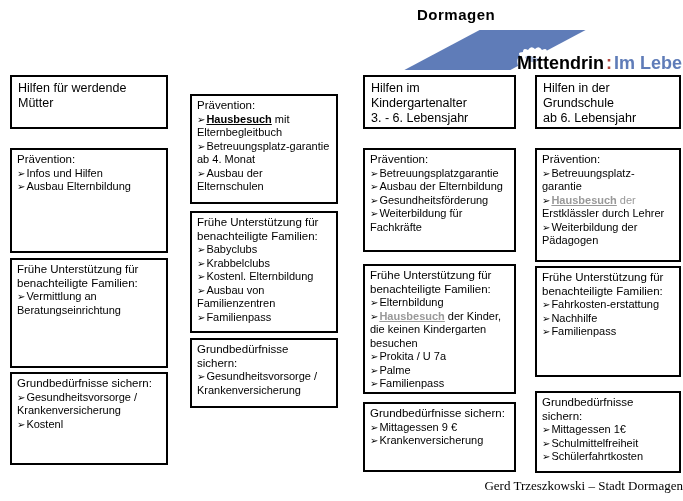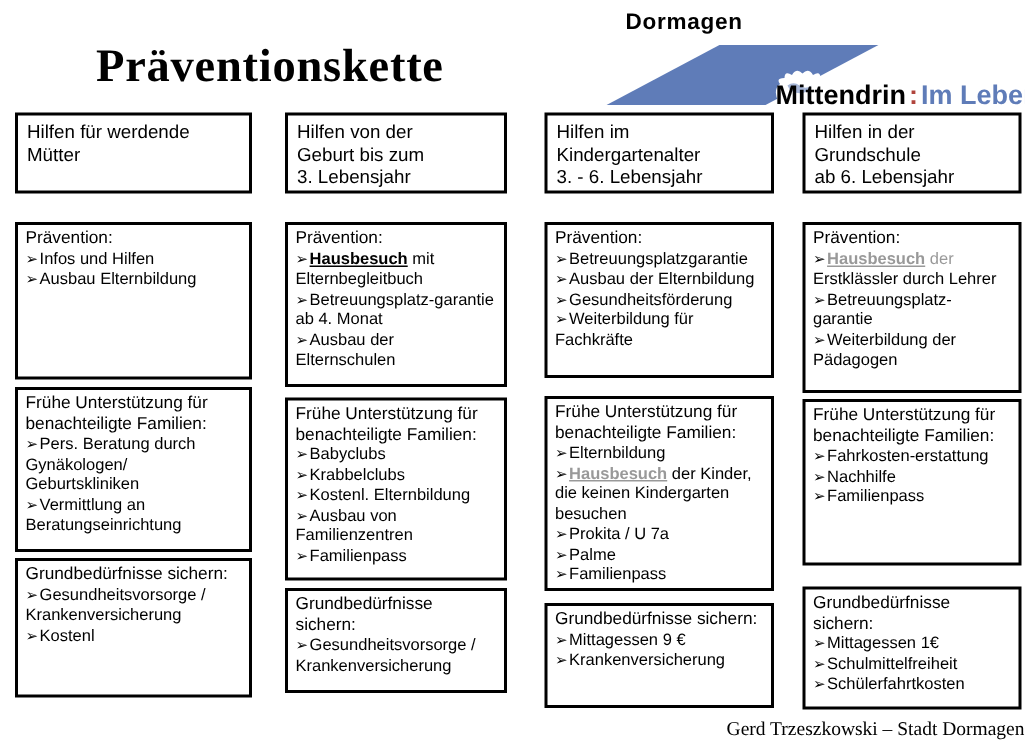--- a/index.html
+++ b/index.html
@@ -43,54 +43,49 @@
   .c4 .b0{height:114px;margin-top:19px;} .c4 .b1{height:111px;margin-top:4px;}  .c4 .b2{height:82px;margin-top:14px;}
 
   .footer{position:absolute;left:0;right:0;top:478px;text-align:right;
           font-family:"Liberation Serif",serif;font-size:13px;}
 </style>
 </head>
 <body>
 
 <div class="slide">
 
-  <h1 class="title">Präventionskette</h1>
 
   <div class="logo-city">Dormagen</div>
   <div class="logo-shape"></div>
   <svg class="logo-crest" viewBox="0 0 48 27">
     <path fill="#ffffff" d="M8 24 Q4 16 9 12 Q6 8 12 8 Q12 3 17 6 Q20 1 24 5 Q28 1 31 6 Q36 3 36 8 Q43 8 40 13 Q46 15 41 19 Q44 24 37 23 Q35 27 29 24 Q24 28 19 24 Q13 27 8 24 Z"></path>
     <path fill="var(--logo_blue,#5f7cb8)" d="M14 13 Q18 10 22 13 Q26 16 30 13 Q27 19 21 18 Q16 18 14 13 Z" opacity="0.55"></path>
   </svg>
   <div class="logo-tagline"><span>Mittendrin</span><span class="tg-colon">:</span><span class="tg-blue">Im Leben</span></div>
 
   <div class="columns">
       <div class="column c1">
         <div class="header-box">Hilfen für werdende
 Mütter</div>
         <div class="content-box b0">
           <div class="box-heading">Prävention:</div>
           <div class="bullet-item"><span class="bullet">➢</span><span class="seg">Infos und Hilfen</span></div>
           <div class="bullet-item"><span class="bullet">➢</span><span class="seg">Ausbau Elternbildung</span></div>
         </div>
         <div class="content-box b1">
           <div class="box-heading">Frühe Unterstützung für benachteiligte Familien:</div>
-          <div class="bullet-item"><span class="bullet">➢</span><span class="seg">Pers. Beratung durch Gynäkologen/ Geburtskliniken</span></div>
           <div class="bullet-item"><span class="bullet">➢</span><span class="seg">Vermittlung an Beratungseinrichtung</span></div>
         </div>
         <div class="content-box b2">
           <div class="box-heading">Grundbedürfnisse sichern:</div>
           <div class="bullet-item"><span class="bullet">➢</span><span class="seg">Gesundheitsvorsorge / Krankenversicherung</span></div>
           <div class="bullet-item"><span class="bullet">➢</span><span class="seg">Kostenl</span></div>
         </div>
       </div>
       <div class="column c2">
-        <div class="header-box">Hilfen von der
-Geburt bis zum
-3. Lebensjahr</div>
         <div class="content-box b0">
           <div class="box-heading">Prävention:</div>
           <div class="bullet-item"><span class="bullet">➢</span><span class="seg strong-underline">Hausbesuch</span><span class="seg"> mit Elternbegleitbuch</span></div>
           <div class="bullet-item"><span class="bullet">➢</span><span class="seg">Betreuungsplatz-garantie ab 4. Monat</span></div>
           <div class="bullet-item"><span class="bullet">➢</span><span class="seg">Ausbau der Elternschulen</span></div>
         </div>
         <div class="content-box b1">
           <div class="box-heading">Frühe Unterstützung für benachteiligte Familien:</div>
           <div class="bullet-item"><span class="bullet">➢</span><span class="seg">Babyclubs</span></div>
           <div class="bullet-item"><span class="bullet">➢</span><span class="seg">Krabbelclubs</span></div>
@@ -127,22 +122,22 @@
           <div class="bullet-item"><span class="bullet">➢</span><span class="seg">Mittagessen 9 €</span></div>
           <div class="bullet-item"><span class="bullet">➢</span><span class="seg">Krankenversicherung</span></div>
         </div>
       </div>
       <div class="column c4">
         <div class="header-box">Hilfen in der
 Grundschule
 ab 6. Lebensjahr</div>
         <div class="content-box b0">
           <div class="box-heading">Prävention:</div>
+          <div class="bullet-item"><span class="bullet">➢</span><span class="seg">Betreuungsplatz-garantie</span></div>
           <div class="bullet-item"><span class="bullet">➢</span><span class="seg muted-strong-underline">Hausbesuch</span><span class="seg muted"> der</span><span class="seg"> Erstklässler durch Lehrer</span></div>
-          <div class="bullet-item"><span class="bullet">➢</span><span class="seg">Betreuungsplatz-garantie</span></div>
           <div class="bullet-item"><span class="bullet">➢</span><span class="seg">Weiterbildung der Pädagogen</span></div>
         </div>
         <div class="content-box b1">
           <div class="box-heading">Frühe Unterstützung für benachteiligte Familien:</div>
           <div class="bullet-item"><span class="bullet">➢</span><span class="seg">Fahrkosten-erstattung</span></div>
           <div class="bullet-item"><span class="bullet">➢</span><span class="seg">Nachhilfe</span></div>
           <div class="bullet-item"><span class="bullet">➢</span><span class="seg">Familienpass</span></div>
         </div>
         <div class="content-box b2">
           <div class="box-heading">Grundbedürfnisse sichern:</div>

